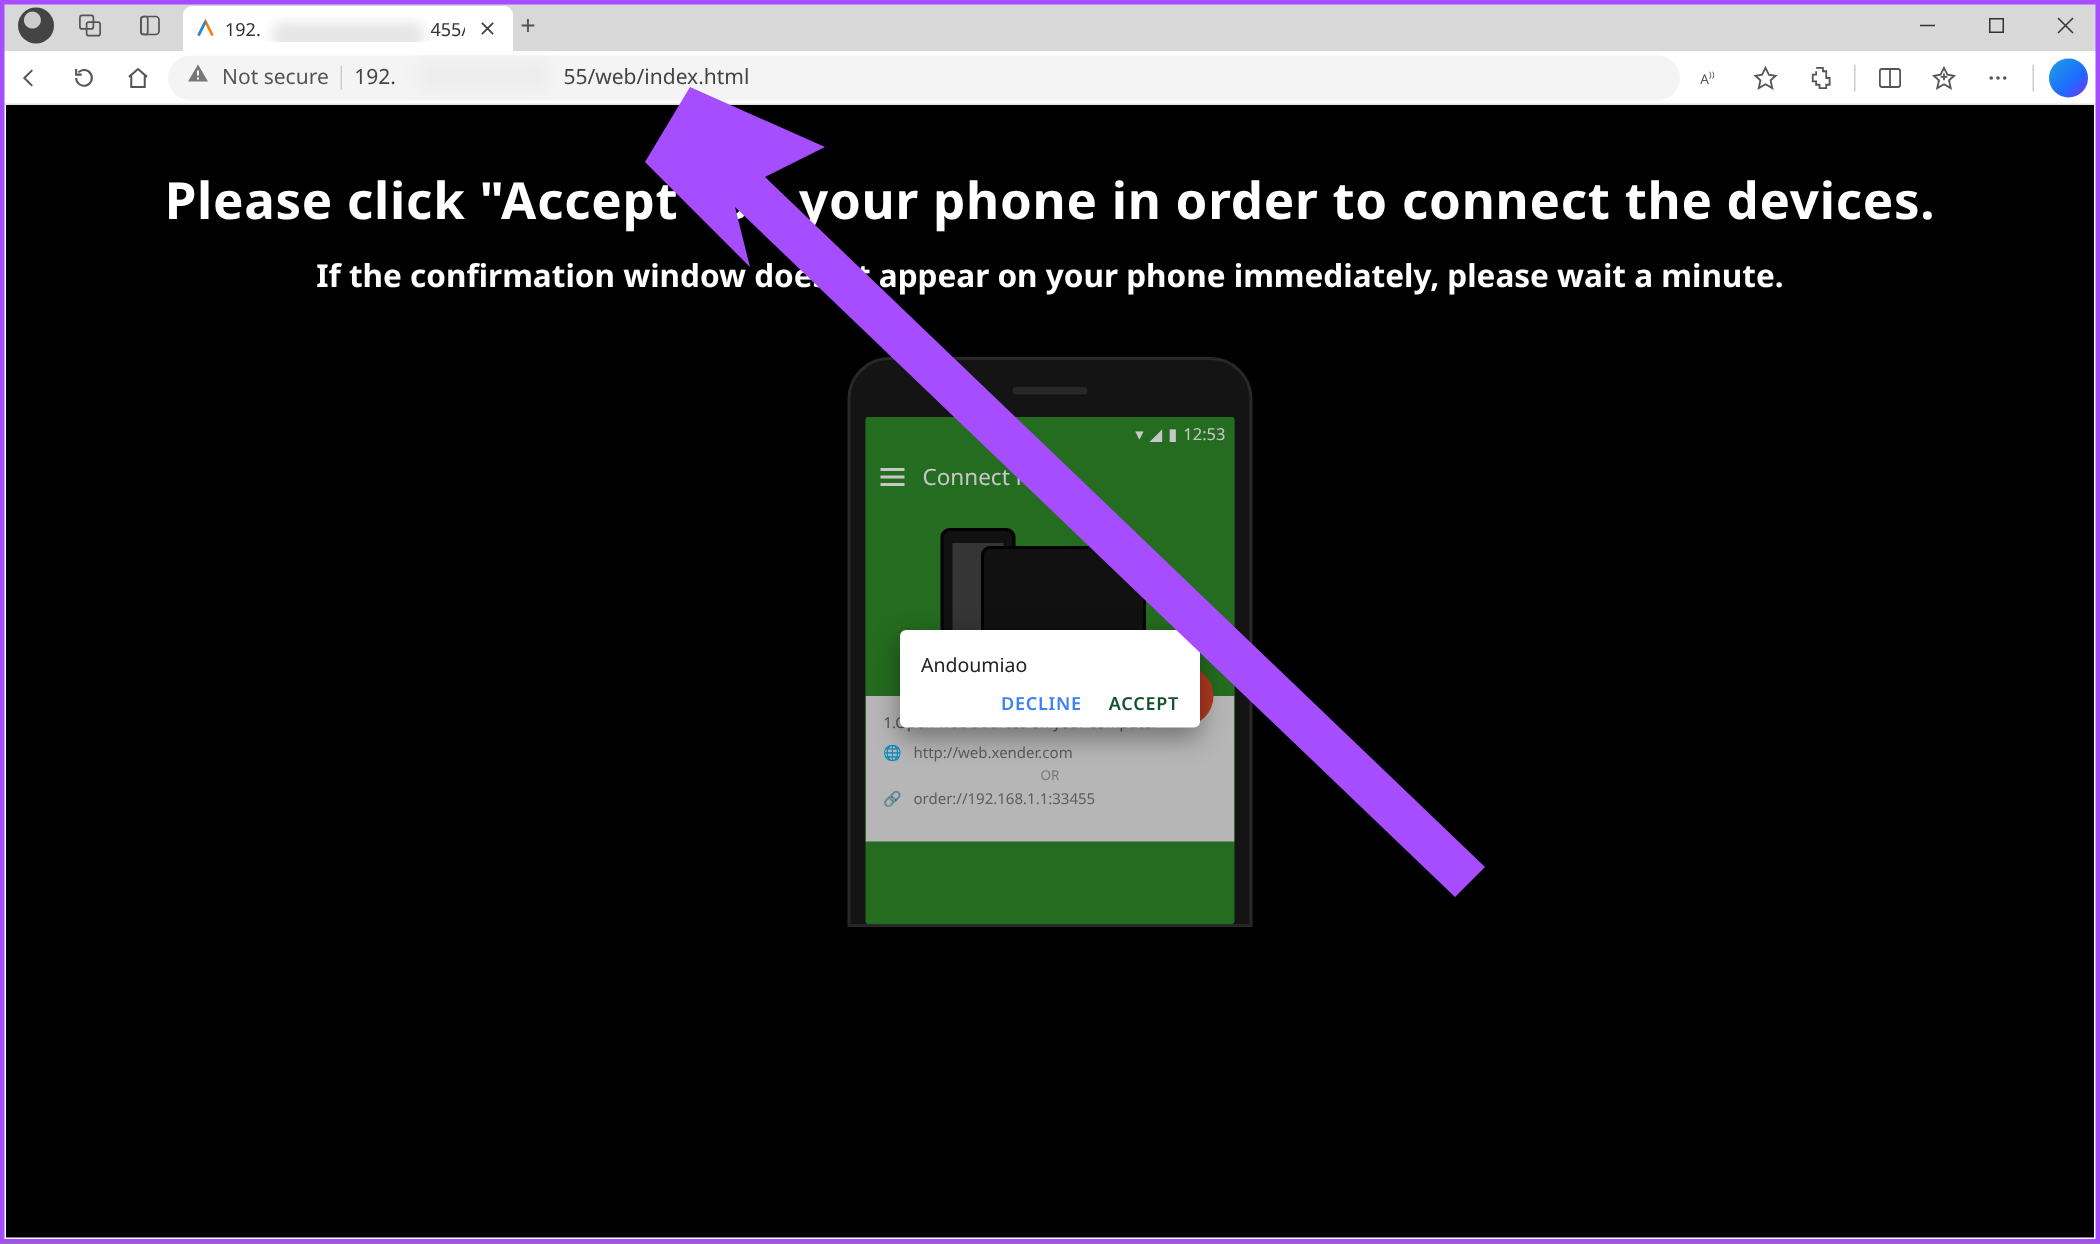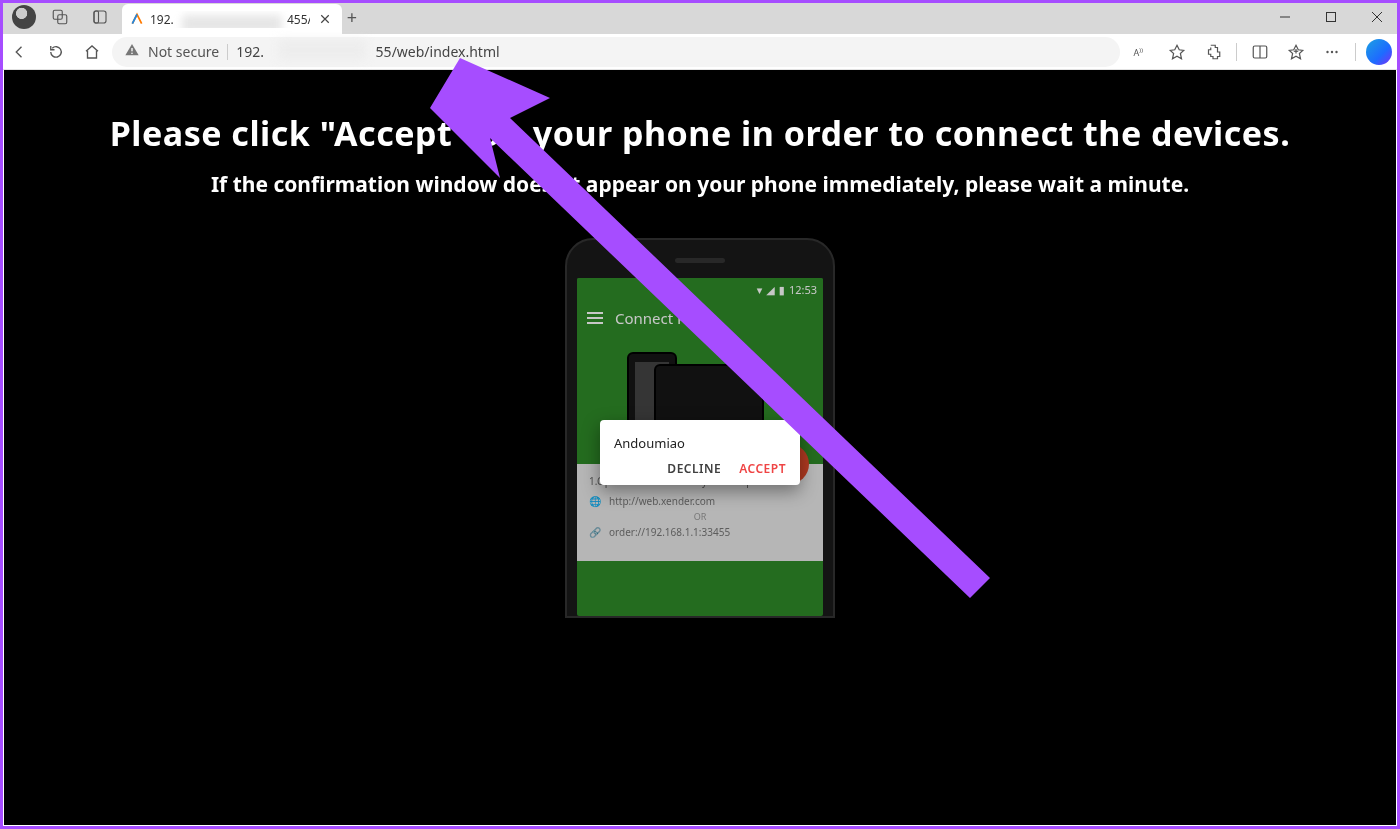--- a/index.html
+++ b/index.html
@@ -65,22 +65,22 @@
 .url-row .gl{width:14px;height:14px;display:inline-block;}
 .or-row{text-align:center;font-size:9px;color:#999;margin:2px 0;}
 .fab{position:absolute;right:14px;top:-20px;width:40px;height:40px;border-radius:50%;background:#e14a2a;display:flex;align-items:center;justify-content:center;}
 .fab svg{width:20px;height:20px;fill:none;stroke:#fff;stroke-width:2;}
 
 
 .dialog{position:absolute;left:50%;top:350px;transform:translateX(-50%);width:200px;background:#fff;border-radius:4px;padding:14px 14px 8px;box-shadow:0 6px 18px rgba(0,0,0,0.4);text-align:left;z-index:30;filter:none;}
 .dlg-title{font-size:13px;color:#222;margin-bottom:8px;}
 .dlg-msg{font-size:12px;color:#888;line-height:1.6;}
 .dlg-actions{display:flex;justify-content:flex-end;gap:18px;margin-top:6px;font-size:12px;font-weight:600;letter-spacing:0.5px;}
-.dlg-decline{color:#404040;cursor:pointer;}
-.dlg-accept{color:#ef4444;cursor:pointer;}
+.dlg-decline{color:#3b82f6;cursor:pointer;}
+.dlg-accept{color:#14532d;cursor:pointer;}
 
 
 .arrow{position:absolute;left:430px;top:58px;width:580px;height:560px;z-index:40;pointer-events:none;}
 .arrow svg{width:100%;height:100%;}
 </style>
 </head>
 <body>
 
 <div class="titlebar">
   <div class="titlebar-left">

